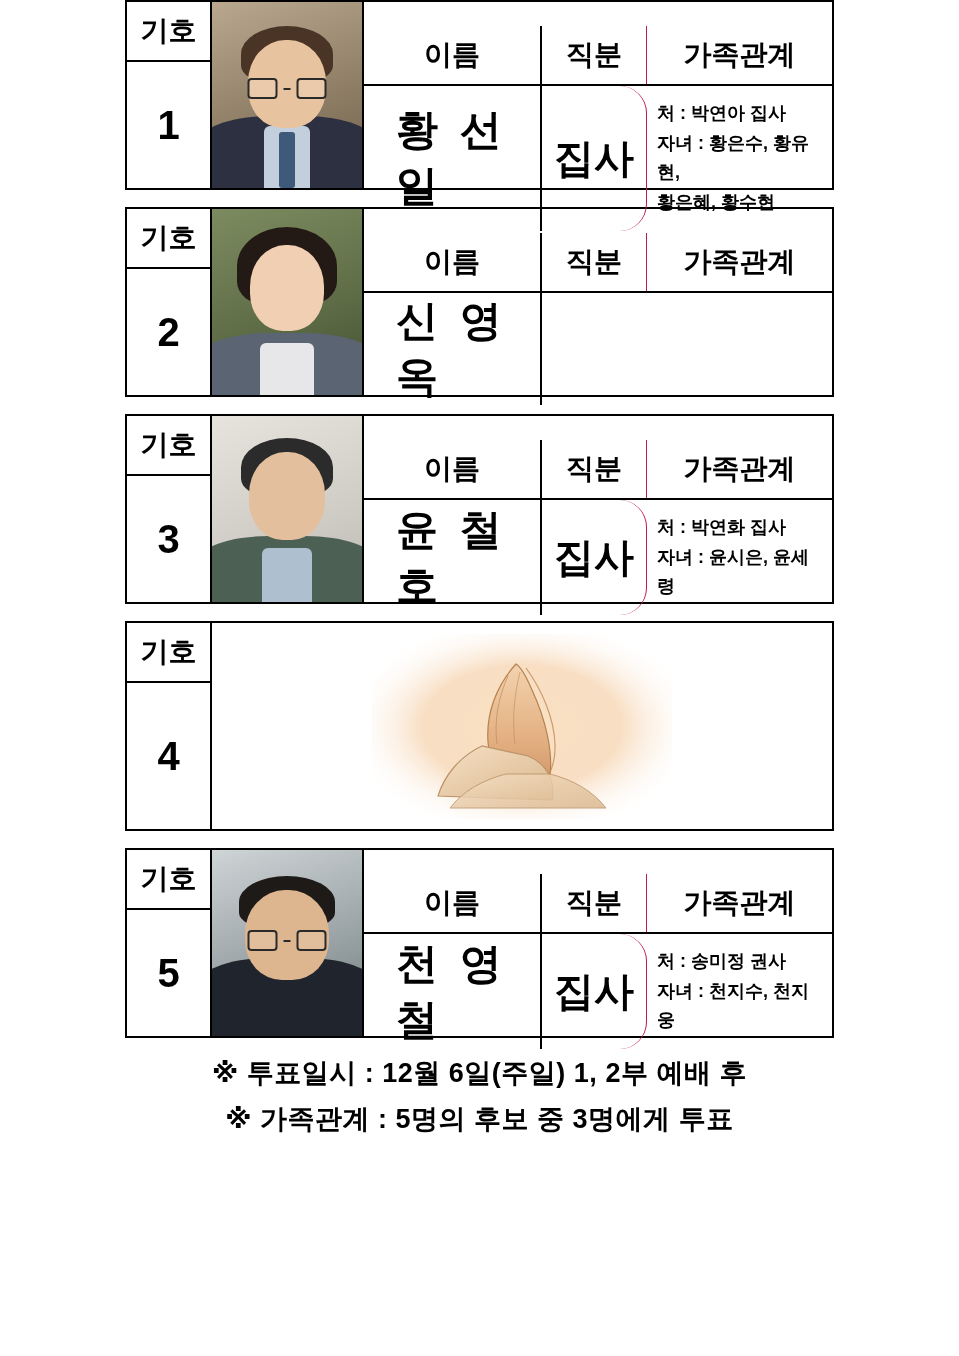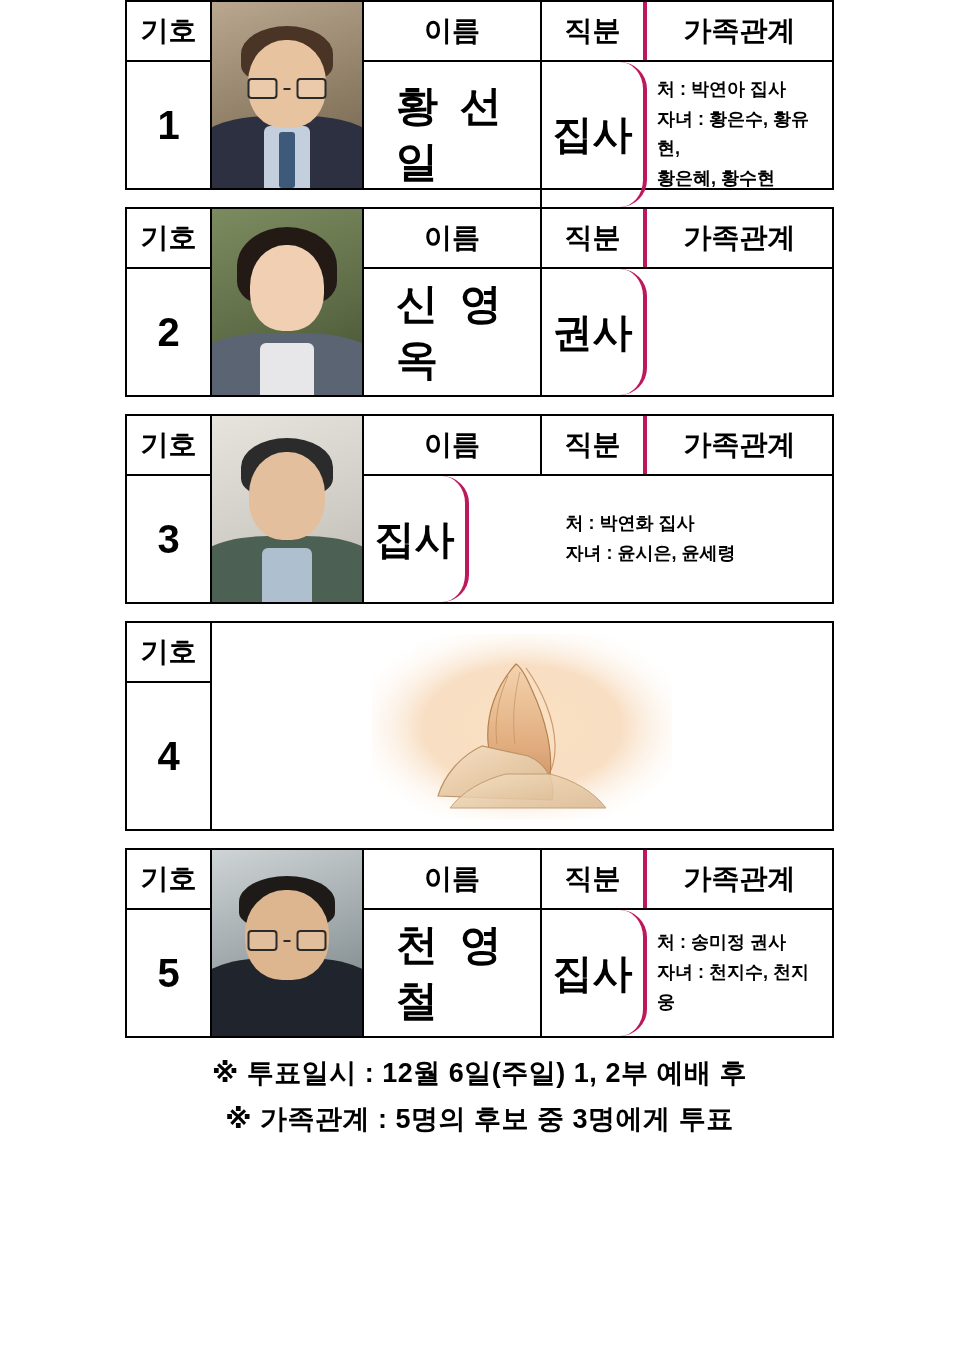--- a/index.html
+++ b/index.html
@@ -72,20 +72,21 @@
     border-right: 2px solid #000;
     box-sizing: border-box;
     overflow: hidden;
     position: relative;
   }
   .col-rest {
     flex: 1;
     display: flex;
     flex-direction: column;
     box-sizing: border-box;
+    margin-top: 24px;
   }
   .rest-head {
     height: 60px;
     border-bottom: 2px solid #000;
     display: flex;
     flex-direction: row;
     box-sizing: border-box;
   }
   .rest-body {
     flex: 1;
@@ -98,21 +99,21 @@
     flex: 0 0 178px;
     border-right: 2px solid #000;
     display: flex;
     align-items: center;
     justify-content: center;
     box-sizing: border-box;
   }
   .c-role {
     width: 105px;
     flex: 0 0 105px;
-    border-right: 4px solid #be185d;
+    border-right: 1px solid #be185d;
     display: flex;
     align-items: center;
     justify-content: center;
     box-sizing: border-box;
   }
   .c-family {
     flex: 1;
     display: flex;
     align-items: center;
     justify-content: center;
@@ -281,21 +282,20 @@
         </div>
       </div>
       <div class="col-rest">
         <div class="rest-head">
           <div class="c-name head-text">이름</div>
           <div class="c-role head-text">직분</div>
           <div class="c-family head-text">가족관계</div>
         </div>
         <div class="rest-body">
           <div class="c-name name-text">신 영 옥</div>
-          <div class="c-role role-text">권사</div>
         </div>
       </div>
     </div>
 
     <div class="cand-block">
       <div class="col-num">
         <div class="num-head head-text">기호</div>
         <div class="num-val">3</div>
       </div>
       <div class="col-photo p3">
@@ -307,20 +307,21 @@
           <div class="head" style="top:36px;width:76px;height:88px;background:#e3bf9d;"></div>
         </div>
       </div>
       <div class="col-rest">
         <div class="rest-head">
           <div class="c-name head-text">이름</div>
           <div class="c-role head-text">직분</div>
           <div class="c-family head-text">가족관계</div>
         </div>
         <div class="rest-body">
+          <div class="c-name name-text">윤 철 호</div>
           <div class="c-role role-text">집사</div>
           <div class="c-family family-text">처 : 박연화 집사
 자녀 : 윤시은, 윤세령</div>
         </div>
       </div>
     </div>
 
     <div class="cand-block empty">
       <div class="col-num">
         <div class="num-head head-text">기호</div>

